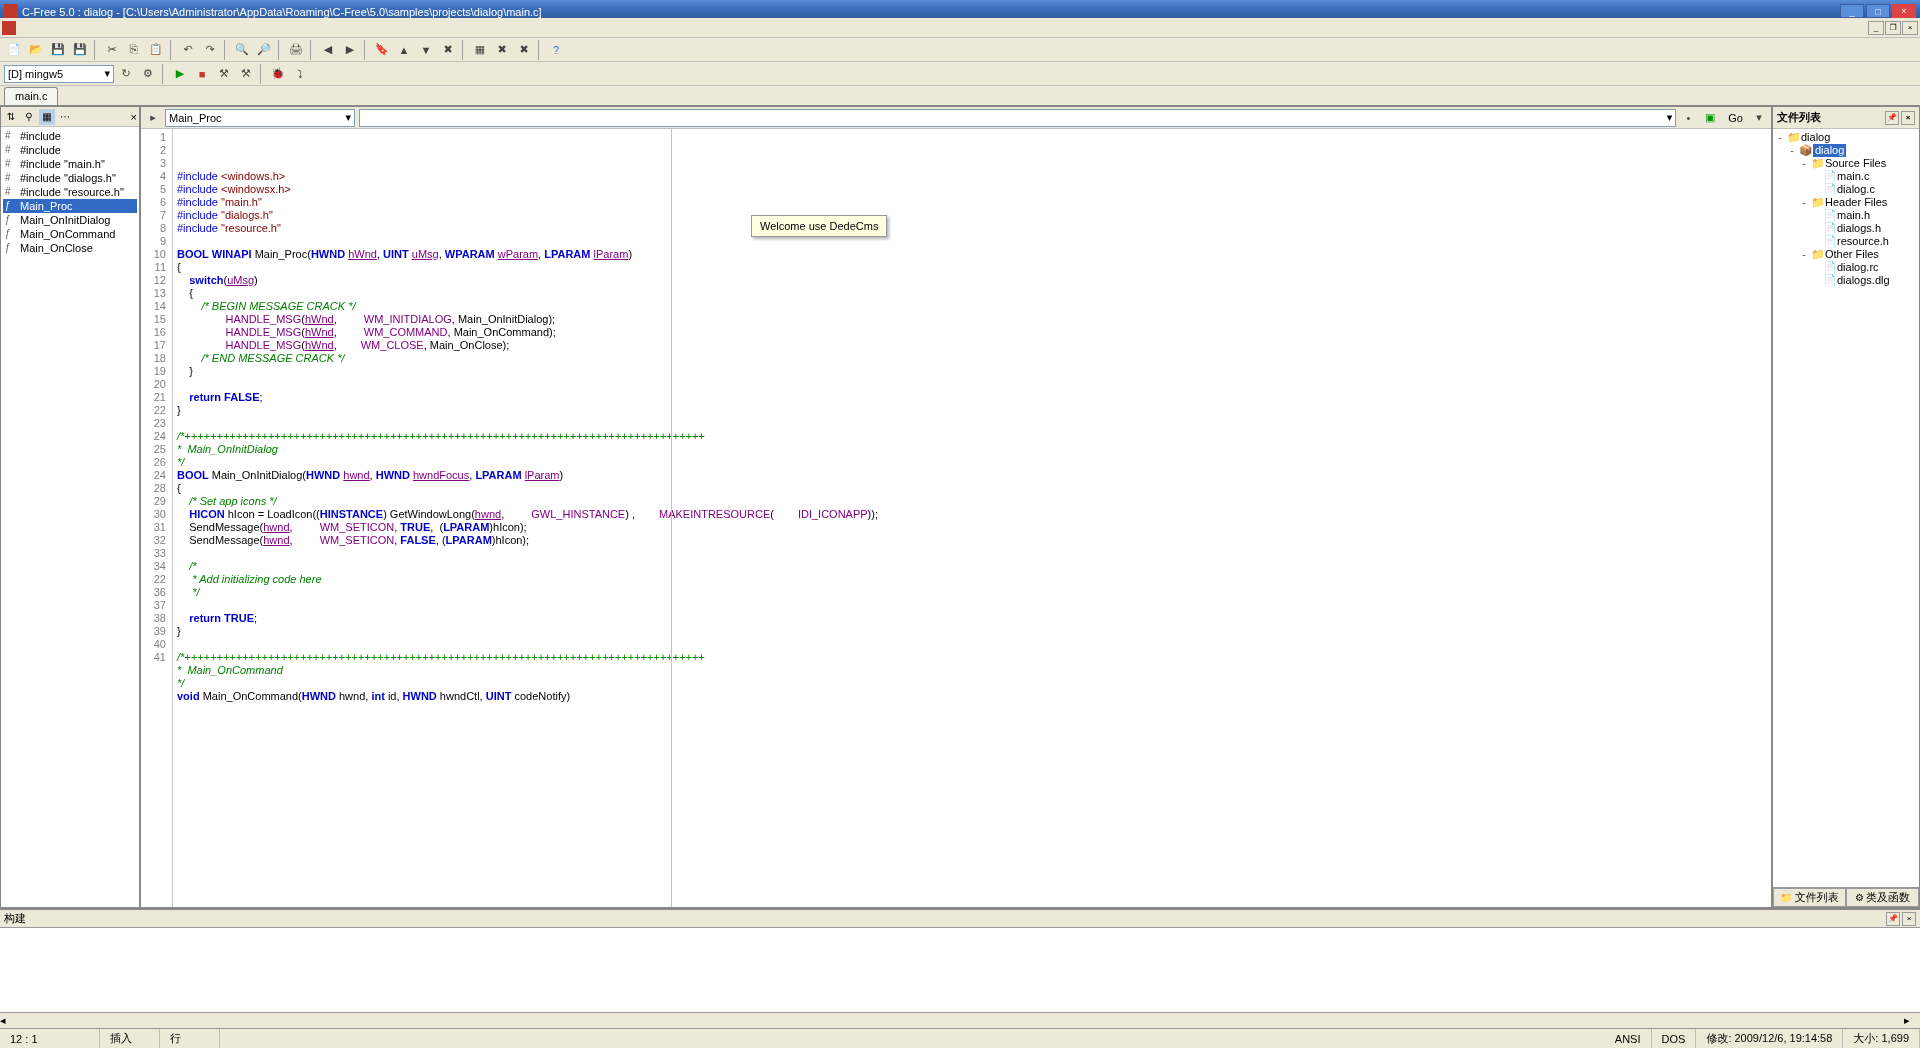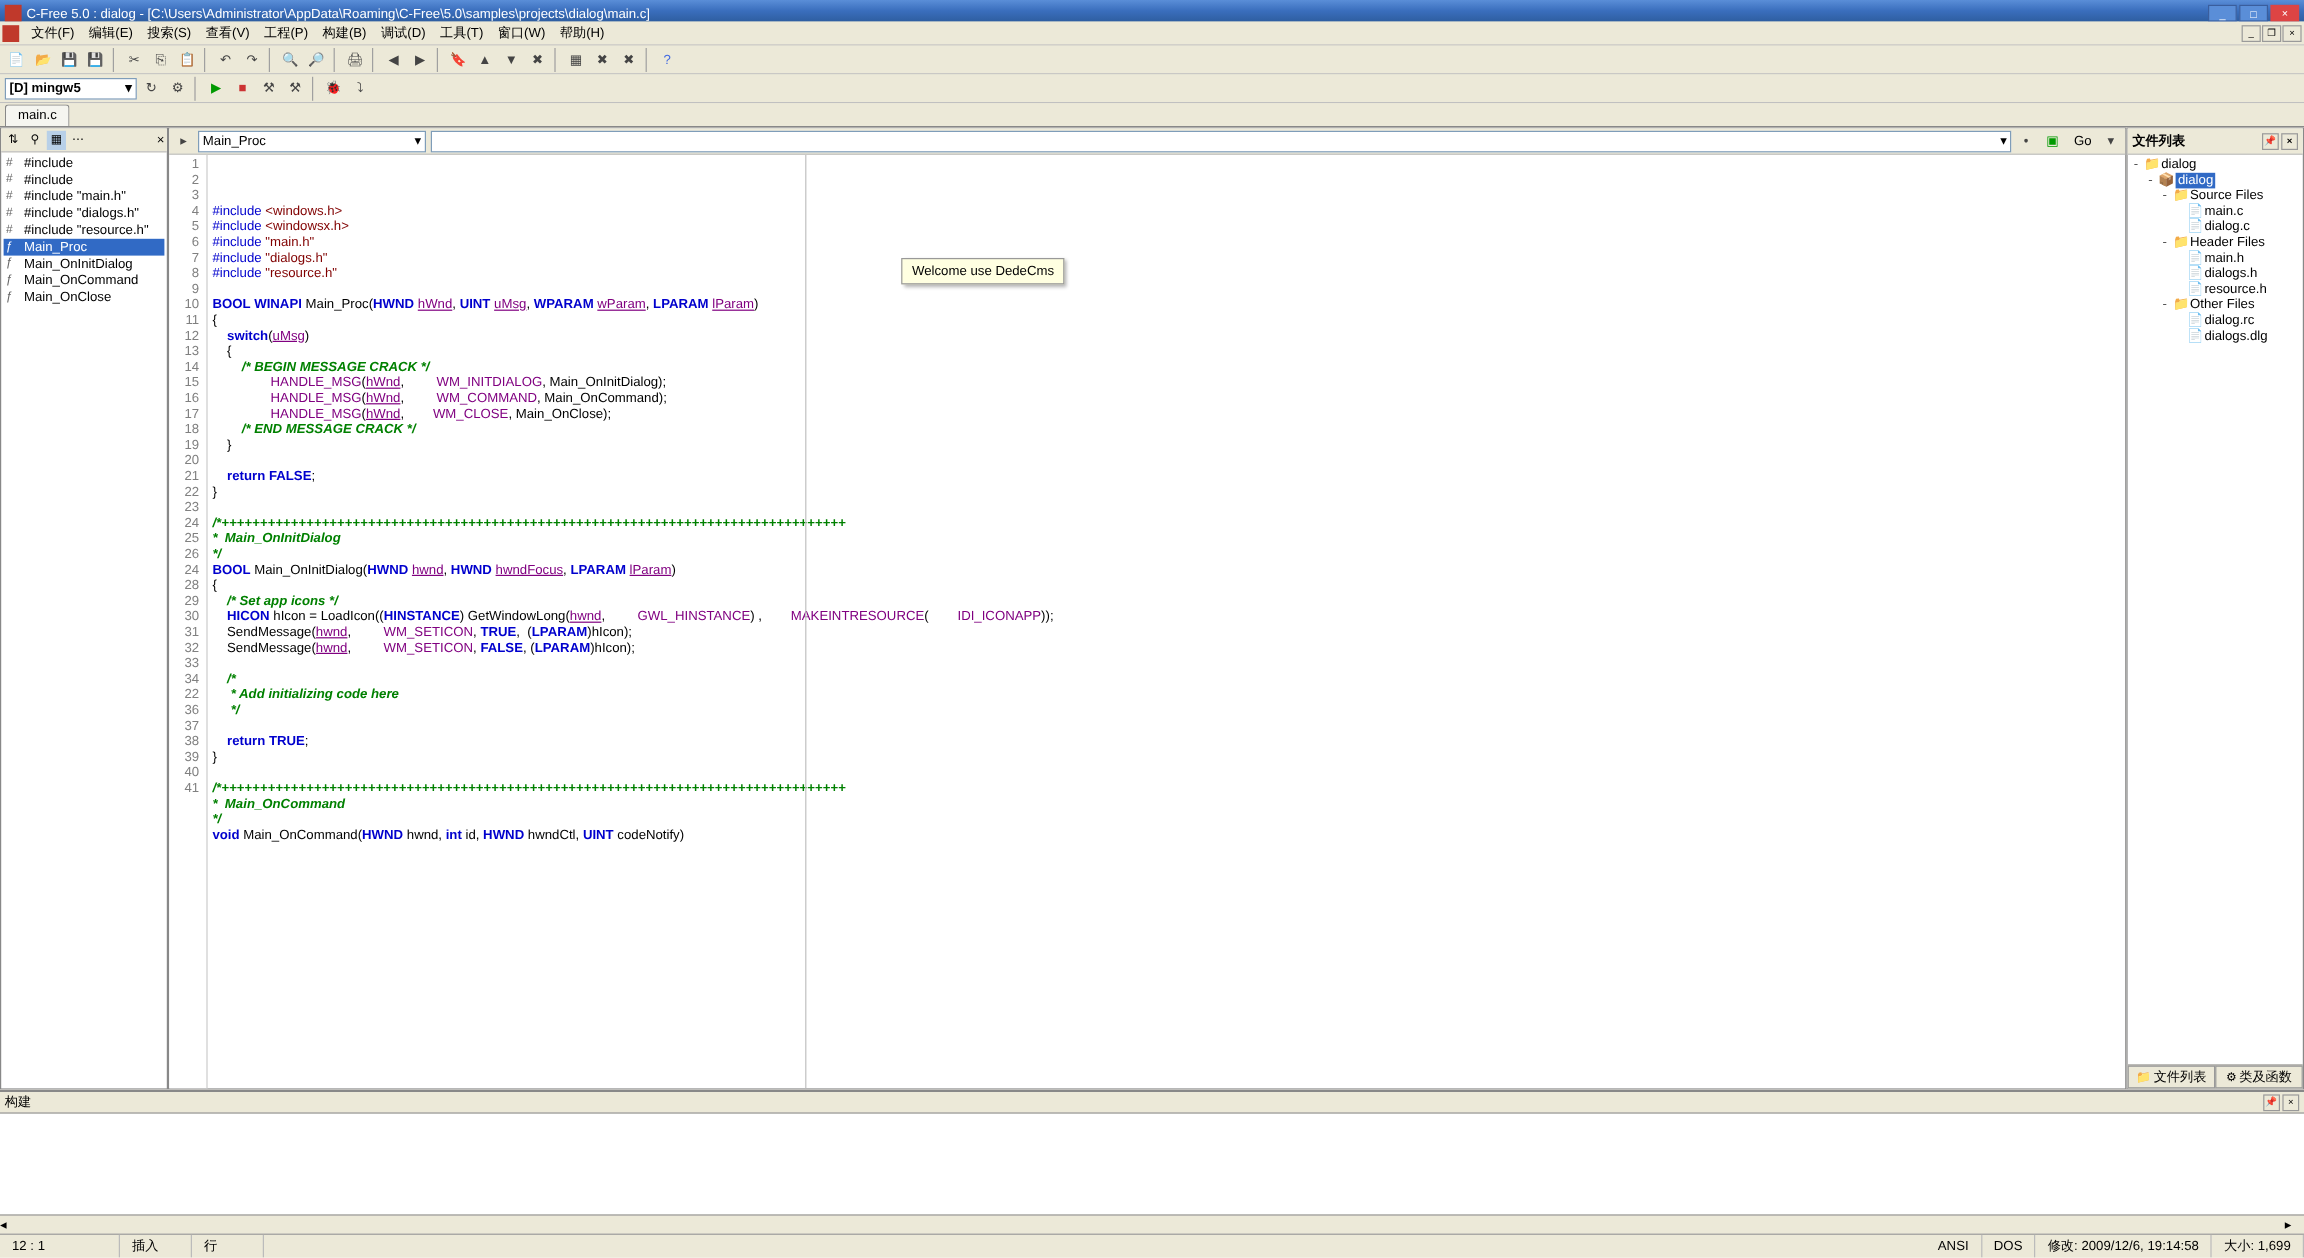--- a/index.html
+++ b/index.html
@@ -12,21 +12,21 @@
 .titlebar .wbtn.min,.titlebar .wbtn.max { background:#5a8ed8; border:1px solid #3a5e9d; }
 .menubar { height:20px; background:#ece9d8; display:flex; align-items:center; padding-left:2px; border-bottom:1px solid #c0c0c0; }
 .menubar .micon { width:14px; height:14px; background:#c0392b; margin-right:4px; }
 .menubar .mitem { padding:2px 6px; cursor:pointer; }
 .menubar .mdibtns { margin-left:auto; display:flex; gap:1px; padding-right:2px; }
 .menubar .mdibtn { width:16px; height:14px; border:1px solid #9a9a9a; background:#ece9d8; font-size:8px; text-align:center; line-height:12px; cursor:pointer; }
 .toolbar { height:24px; background:#ece9d8; display:flex; align-items:center; padding:0 4px; border-bottom:1px solid #c0c0c0; gap:2px; }
 .tbtn { width:20px; height:20px; display:flex; align-items:center; justify-content:center; cursor:pointer; color:#444; }
 .tsep { width:4px; height:20px; border-left:1px solid #a0a0a0; margin:0 2px; }
 .toolbar2 { height:24px; background:#ece9d8; display:flex; align-items:center; padding:0 4px; border-bottom:1px solid #c0c0c0; gap:2px; }
-.buildsel { width:110px; height:18px; background:#fff; border:1px solid #7f9db9; font-size:10px; padding:0 3px; display:flex; align-items:center; justify-content:space-between;font-weight:bold; }
+.buildsel { width:110px; height:18px; background:#fff; border:1px solid #7f9db9; font-size:10px; padding:0 3px; display:flex; align-items:center; justify-content:space-between; }
 .tabs { height:20px; background:#ece9d8; display:flex; align-items:flex-end; padding-left:4px; border-bottom:1px solid #888; }
 .tab { height:18px; padding:2px 10px; background:#f5f5f0; border:1px solid #888; border-bottom:none; border-radius:3px 3px 0 0; cursor:pointer; }
 .main { flex:1; display:flex; overflow:hidden; }
 .leftpanel { width:140px; background:#fff; border:1px solid #888; display:flex; flex-direction:column; }
 .lp-tb { height:20px; background:#ece9d8; border-bottom:1px solid #c0c0c0; display:flex; align-items:center; gap:2px; padding:0 2px; }
 .lp-tb .lpbtn { width:16px; height:16px; cursor:pointer; font-size:10px; text-align:center; line-height:16px; }
 .lp-tb .lpclose { margin-left:auto; cursor:pointer; }
 .lp-tree { flex:1; overflow:auto; padding:2px; }
 .lp-item { display:flex; align-items:center; gap:3px; padding:1px 2px; white-space:nowrap; cursor:pointer; font-size:10px; }
 .lp-item .ic { width:12px; height:12px; font-size:10px; color:#666; }
@@ -37,21 +37,21 @@
 .ed-fn { width:190px; height:18px; background:#fff; border:1px solid #7f9db9; font-family:'Courier New',monospace; font-size:11px; padding:0 3px; display:flex; align-items:center; justify-content:space-between; }
 .ed-fn2 { flex:1; height:18px; background:#fff; border:1px solid #7f9db9; margin-left:2px; display:flex; align-items:center; justify-content:flex-end; padding:0 3px; }
 .ed-go { padding:2px 4px; margin-left:2px; cursor:pointer; }
 .ed-body { flex:1; display:flex; overflow:hidden; position:relative; }
 .gutter { width:32px; background:#fff; text-align:right; padding-right:6px; color:#808080; font-family:'Courier New',monospace; font-size:12px; line-height:13px; border-right:1px solid #ccc; padding-top:2px; }
 .codearea { flex:1; padding-left:4px; padding-top:2px; font-family:'Courier New',monospace; font-size:12px; line-height:13px; white-space:pre; position:relative; }
 .codearea .pmargin { position:absolute; left:498px; top:0; bottom:0; width:1px; background:#c0c0c0; }
 .kw { color:#0000cd; font-weight:bold; }
 .pp { color:#0000cd; }
 .str { color:#800000; }
-.cmt { color:#008000; font-style:italic;font-weight:bold; }
+.cmt { color:#008000; font-style:italic; }
 .ul { text-decoration:underline; color:#800080; }
 .mac { color:#800080;margin-left:24px; }
 .popup { position:absolute; left:610px; top:86px; background:#ffffe1; border:1px solid #999; padding:4px 8px; font-size:11px; box-shadow:2px 2px 3px rgba(0,0,0,0.3); }
 .rightpanel { width:148px; background:#fff; border:1px solid #888; display:flex; flex-direction:column; }
 .rp-head { height:22px; background:#ece9d8; border-bottom:1px solid #c0c0c0; display:flex; align-items:center; padding:0 4px; font-weight:bold; }
 .rp-head .rph-btns { margin-left:auto; display:flex; gap:2px; }
 .rp-head .rph-btn { width:14px; height:14px; border:1px solid #999; font-size:8px; text-align:center; line-height:12px; cursor:pointer; }
 .rp-tree { flex:1; overflow:auto; padding:2px; }
 .rp-item { display:flex; align-items:center; gap:2px; white-space:nowrap; cursor:pointer; font-size:10px; line-height:13px; }
 .rp-item .exp { width:10px; text-align:center; color:#555; }
@@ -79,32 +79,20 @@
   <div class="ttext">C-Free 5.0 : dialog - [C:\Users\Administrator\AppData\Roaming\C-Free\5.0\samples\projects\dialog\main.c]</div>
   <div class="wbtns">
     <div class="wbtn min">_</div>
     <div class="wbtn max">□</div>
     <div class="wbtn">×</div>
   </div>
 </div>
 
 <div class="menubar">
   <div class="micon"></div>
-  <div id="menuitems" style="display: flex;">
-      <div class="mitem">文件(F)</div>
-      <div class="mitem">编辑(E)</div>
-      <div class="mitem">搜索(S)</div>
-      <div class="mitem">查看(V)</div>
-      <div class="mitem">工程(P)</div>
-      <div class="mitem">构建(B)</div>
-      <div class="mitem">调试(D)</div>
-      <div class="mitem">工具(T)</div>
-      <div class="mitem">窗口(W)</div>
-      <div class="mitem">帮助(H)</div>
-    </div>
   <div class="mdibtns">
     <div class="mdibtn">_</div>
     <div class="mdibtn">❐</div>
     <div class="mdibtn">×</div>
   </div>
 </div>
 
 <div class="toolbar">
   <div class="tbtn">📄</div>
   <div class="tbtn">📂</div>

